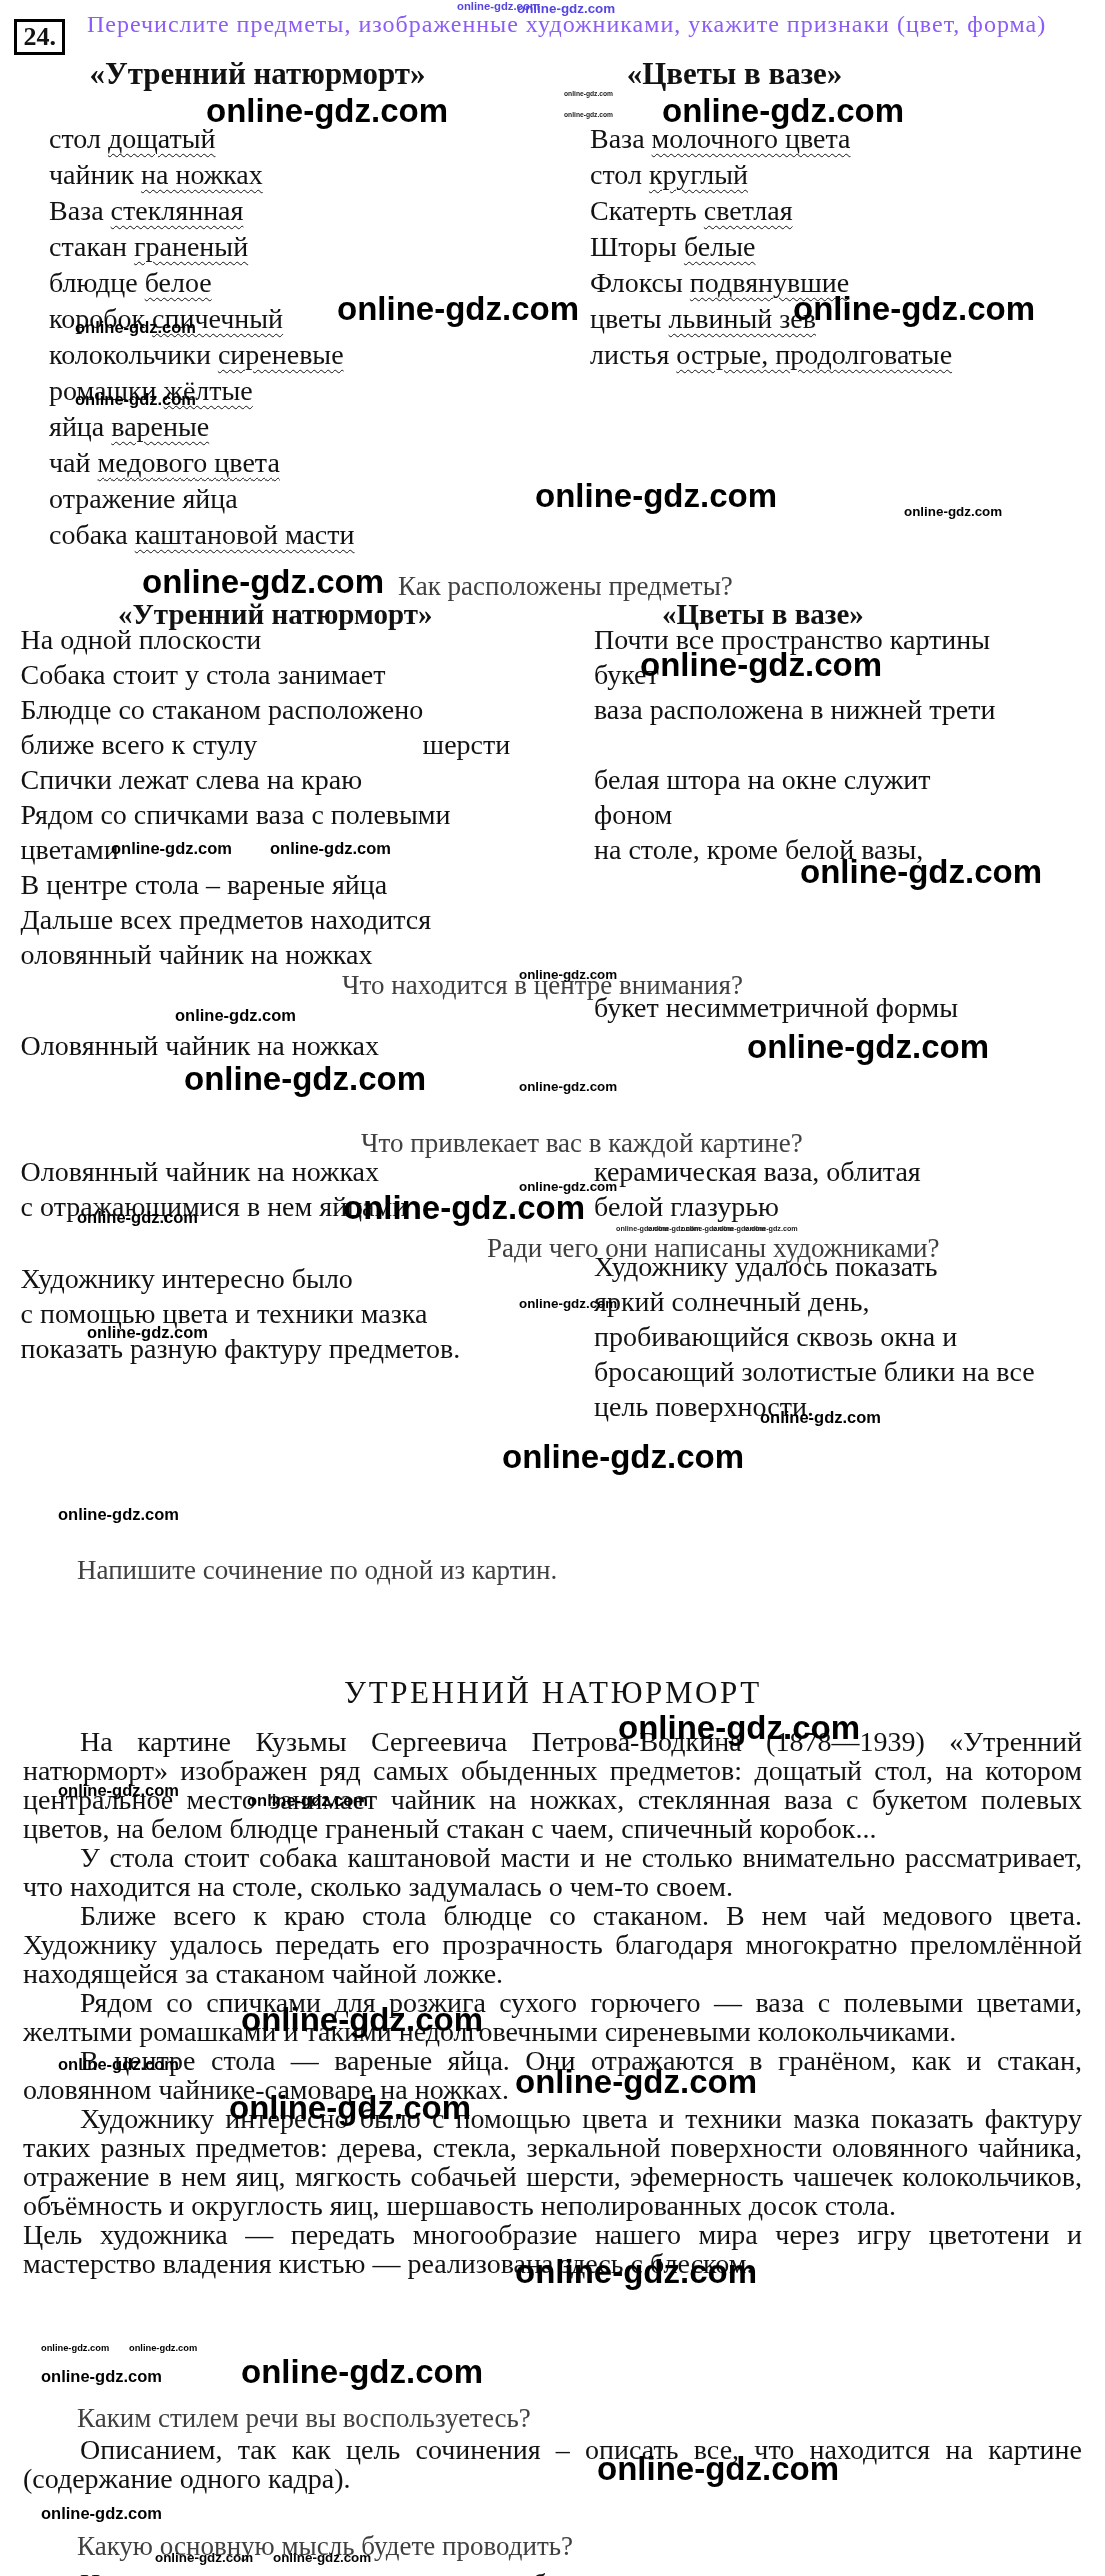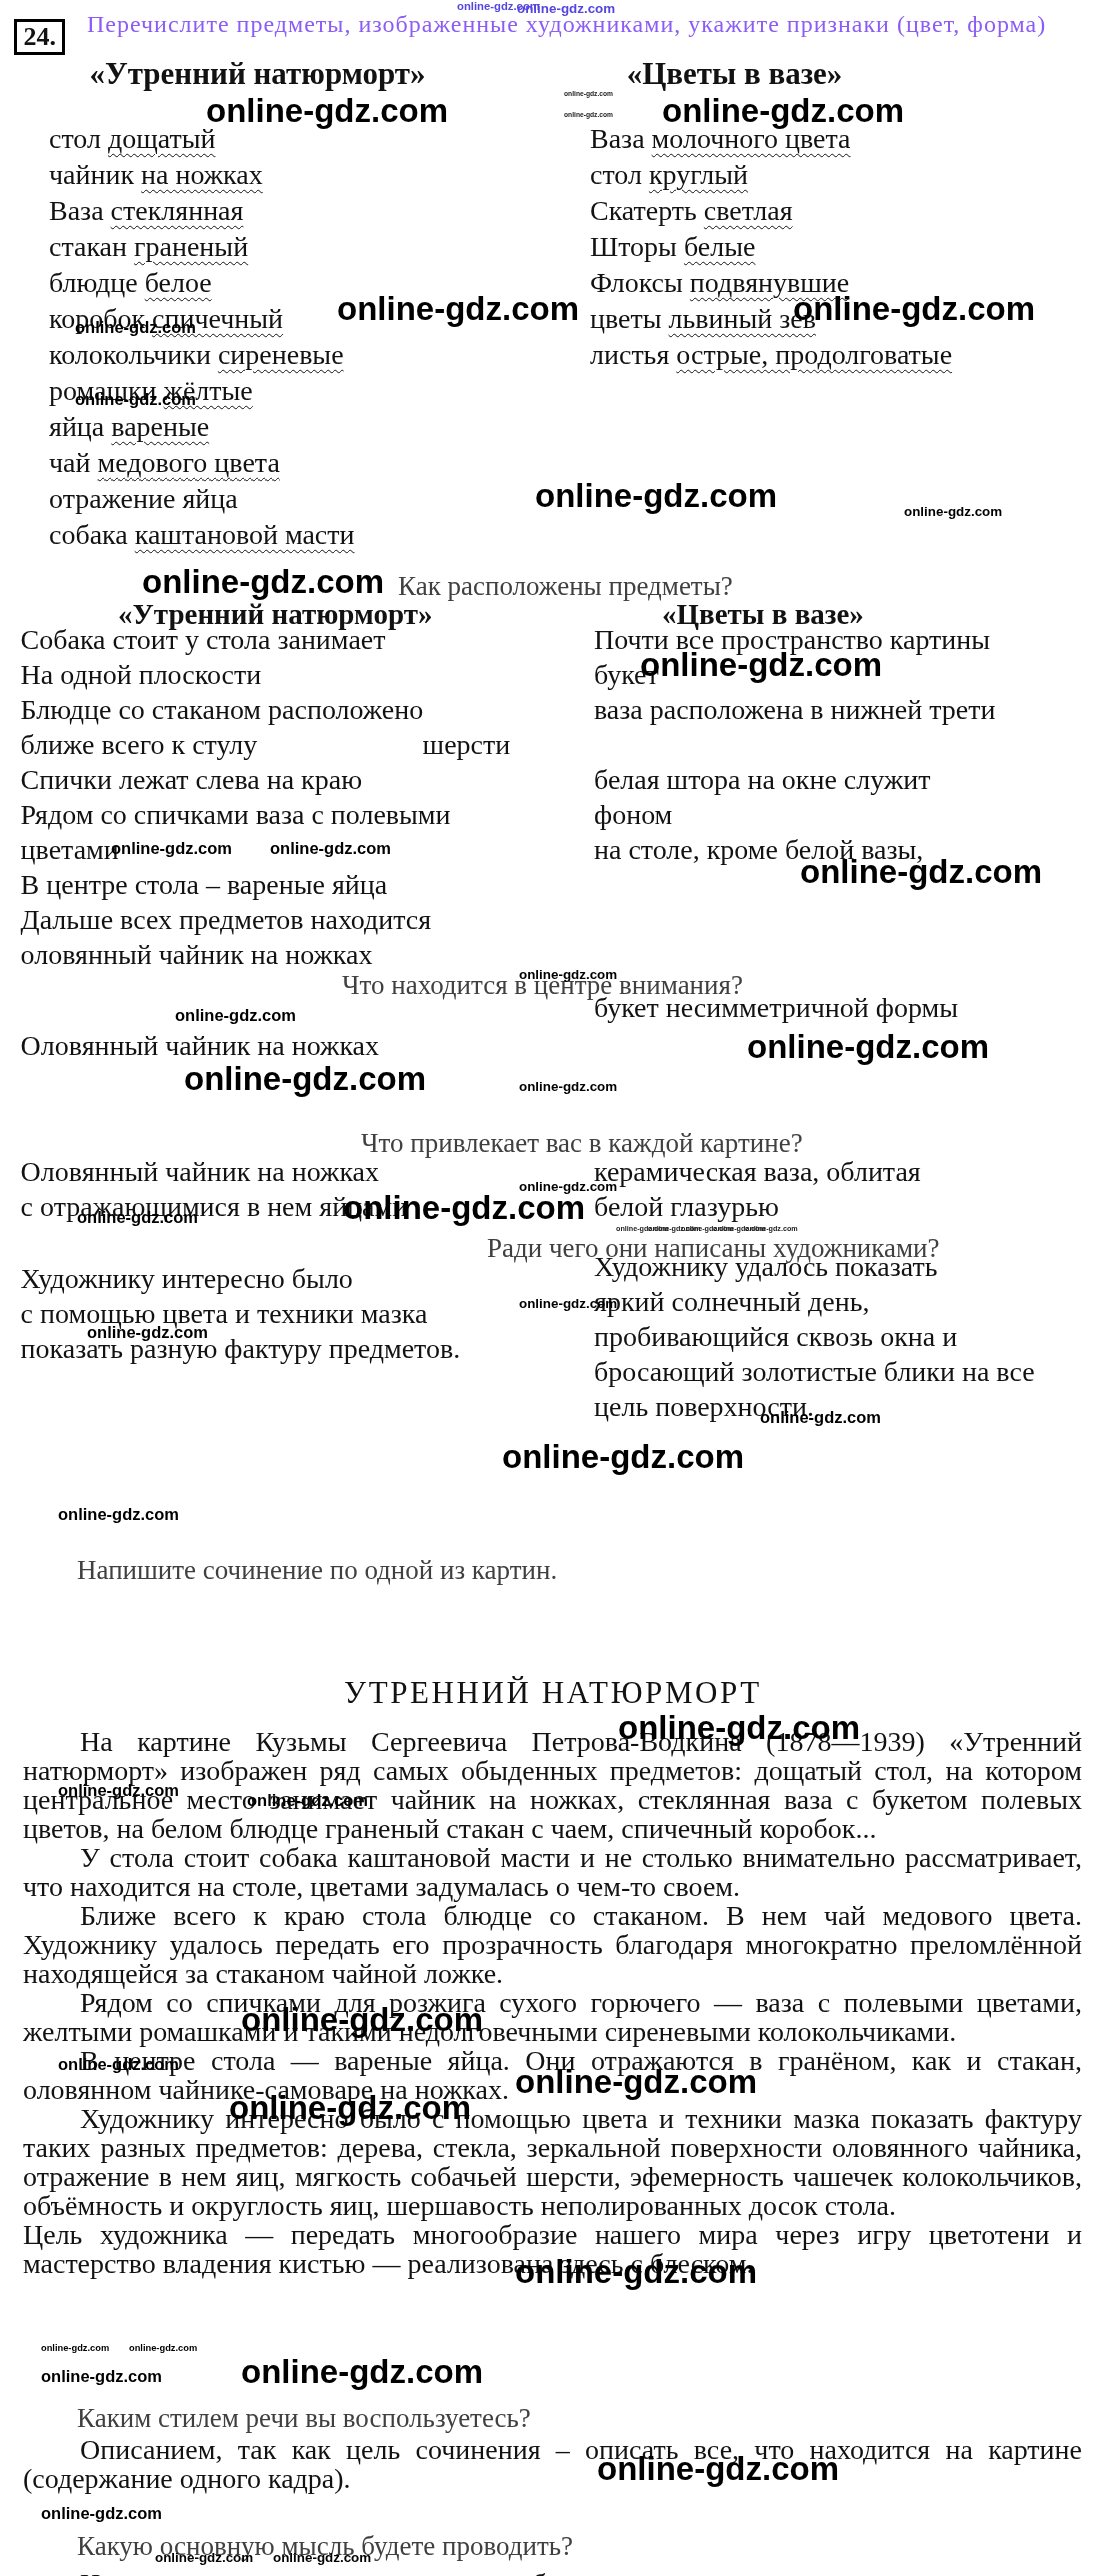--- a/index.html
+++ b/index.html
@@ -60,22 +60,22 @@
       <div class="ln"><span>Шторы </span><span class="wv">белые</span></div>
       <div class="ln"><span>Флоксы </span><span class="wv">подвянувшие</span></div>
       <div class="ln"><span>цветы </span><span class="wv">львиный зев</span></div>
       <div class="ln"><span>листья </span><span class="wv">острые, продолговатые</span></div>
     </div>
 
   <div class="abs qgray" style="left:398px;top:571px">Как расположены предметы?</div>
   <div class="abs subhead" style="left:118px;top:598px">«Утренний натюрморт»</div>
   <div class="abs subhead" style="left:662px;top:598px">«Цветы в вазе»</div>
   <div class="abs ans" style="left:20.6px;top:624px">
+      <div class="ln">На одной плоскости</div>
       <div class="ln">Собака стоит у стола занимает</div>
-      <div class="ln">На одной плоскости</div>
       <div class="ln">Блюдце со стаканом расположено</div>
       <div class="ln"><span>ближе всего к стулу</span><span class="extra">шерсти</span></div>
       <div class="ln">Спички лежат слева на краю</div>
       <div class="ln">Рядом со спичками ваза с полевыми</div>
       <div class="ln">цветами</div>
       <div class="ln">В центре стола – вареные яйца</div>
       <div class="ln">Дальше всех предметов находится</div>
       <div class="ln">оловянный чайник на ножках</div>
     </div>
   <div class="abs ans" style="left:594px;top:624px">
@@ -117,21 +117,21 @@
       <div class="ln">яркий солнечный день,</div>
       <div class="ln">пробивающийся сквозь окна и</div>
       <div class="ln">бросающий золотистые блики на все</div>
       <div class="ln">цель поверхности.</div>
     </div>
 
   <div class="abs qgray" style="left:77px;top:1555px">Напишите сочинение по одной из картин.</div>
   <div class="abs title" style="left:0;top:1675px;width:1106px">УТРЕННИЙ НАТЮРМОРТ</div>
   <div class="abs essay" style="left:23px;top:1727px;width:1059px" id="essay-body">
       <p>На картине Кузьмы Сергеевича Петрова-Водкина (1878—1939) «Утренний натюрморт» изображен ряд самых обыденных предметов: дощатый стол, на котором центральное место занимает чайник на ножках, стеклянная ваза с букетом полевых цветов, на белом блюдце граненый стакан с чаем, спичечный коробок...</p>
-      <p>У стола стоит собака каштановой масти и не столько внимательно рассматривает, что находится на столе, цветами задумалась о чем-то своем.</p>
+      <p>У стола стоит собака каштановой масти и не столько внимательно рассматривает, что находится на столе, сколько задумалась о чем-то своем.</p>
       <p>Ближе всего к краю стола блюдце со стаканом. В нем чай медового цвета. Художнику удалось передать его прозрачность благодаря многократно преломлённой находящейся за стаканом чайной ложке.</p>
       <p>Рядом со спичками для розжига сухого горючего — ваза с полевыми цветами, желтыми ромашками и такими недолговечными сиреневыми колокольчиками.</p>
       <p>В центре стола — вареные яйца. Они отражаются в гранёном, как и стакан, оловянном чайнике-самоваре на ножках.</p>
       <p>Художнику интересно было с помощью цвета и техники мазка показать фактуру таких разных предметов: дерева, стекла, зеркальной поверхности оловянного чайника, отражение в нем яиц, мягкость собачьей шерсти, эфемерность чашечек колокольчиков, объёмность и округлость яиц, шершавость неполированных досок стола.</p>
       <p class="noind">Цель художника — передать многообразие нашего мира через игру цветотени и мастерство владения кистью — реализована здесь с блеском.</p>
     </div>
 
   <div class="abs qgray" style="left:77px;top:2403px">Каким стилем речи вы воспользуетесь?</div>
   <div class="abs essay" style="left:23px;top:2435px;width:1059px">
     <p>Описанием, так как цель сочинения – описать все, что находится на картине (содержание одного кадра).</p>

